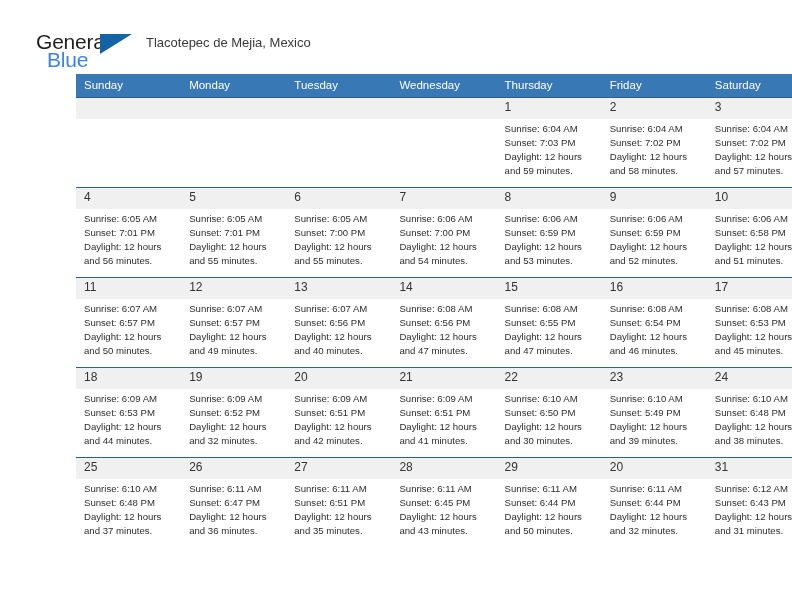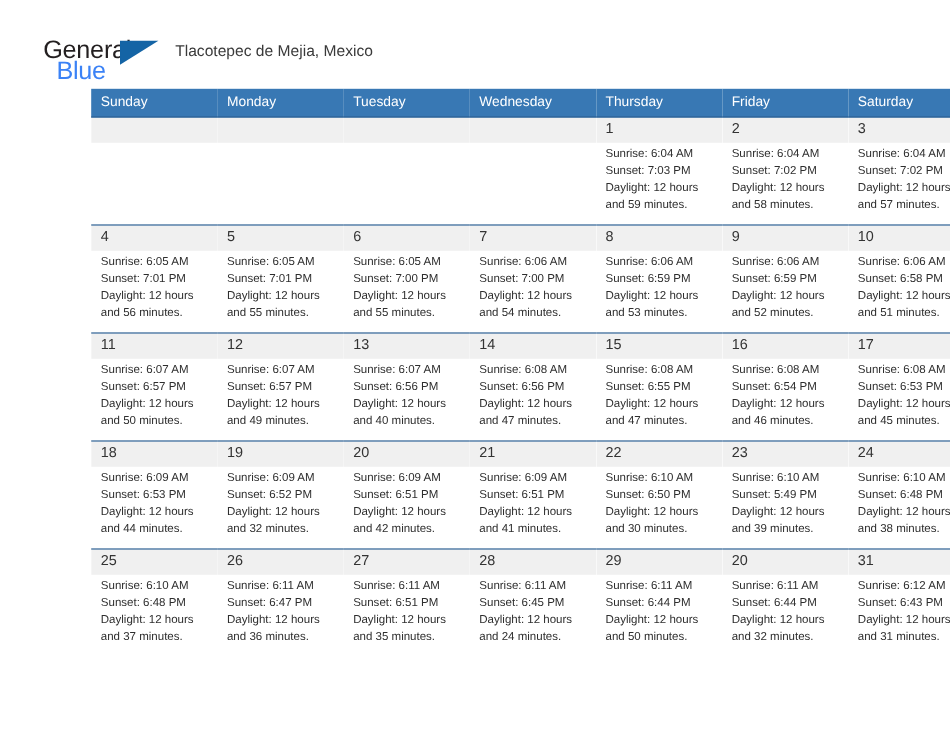--- a/index.html
+++ b/index.html
@@ -424,21 +424,21 @@
               <div>Daylight: 12 hours</div>
               <div>and 35 minutes.</div>
             </div>
           </td>
           <td>
             <span class="daynum">28</span>
             <div class="info">
               <div>Sunrise: 6:11 AM</div>
               <div>Sunset: 6:45 PM</div>
               <div>Daylight: 12 hours</div>
-              <div>and 24 minutes.</div>
+              <div>and 43 minutes.</div>
             </div>
           </td>
           <td>
             <span class="daynum">29</span>
             <div class="info">
               <div>Sunrise: 6:11 AM</div>
               <div>Sunset: 6:44 PM</div>
               <div>Daylight: 12 hours</div>
               <div>and 50 minutes.</div>
             </div>

